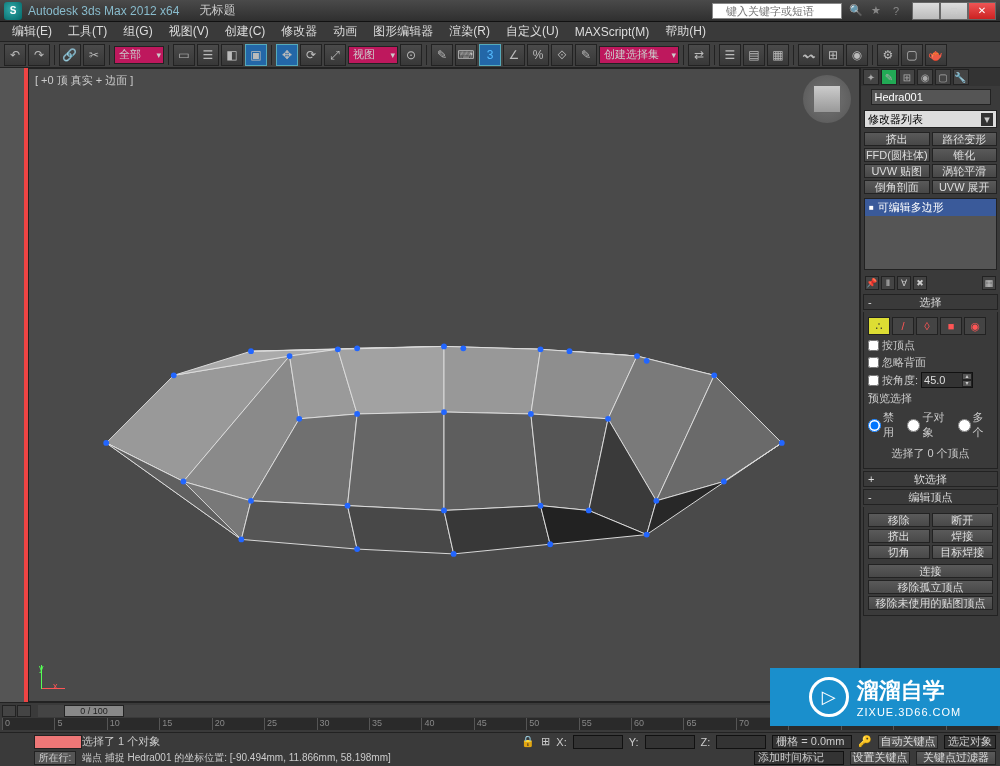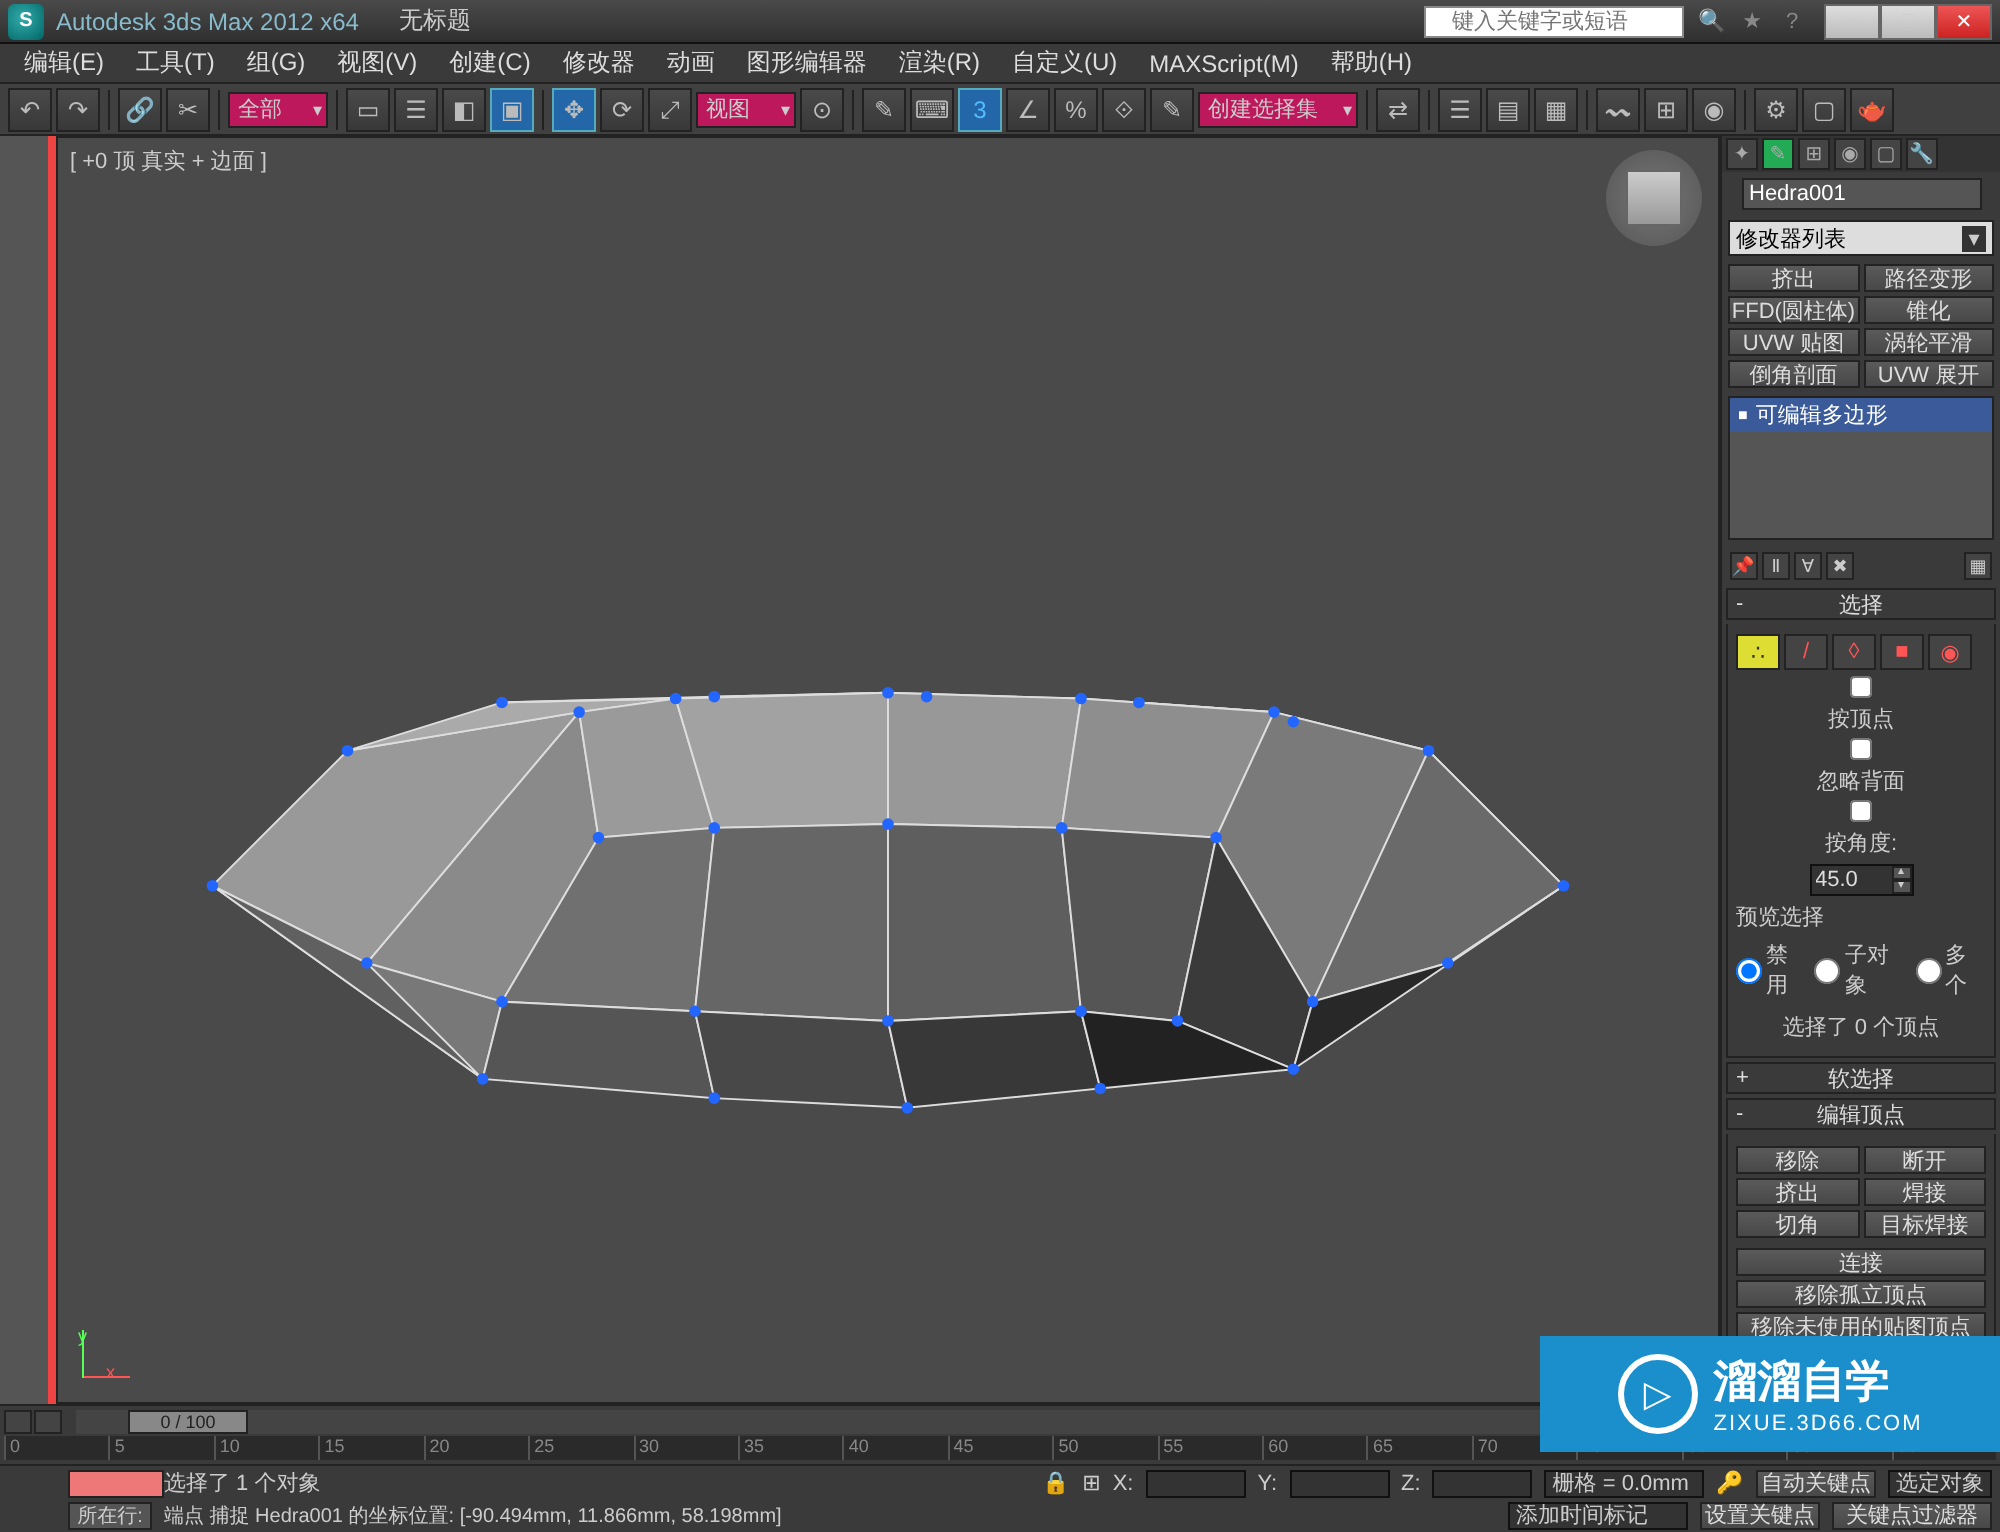--- a/index.html
+++ b/index.html
@@ -65,21 +65,21 @@
 .rp-ic-right { margin-left:auto; background:#2a5a9a;}
 
 .rollout-head { height: 16px; background: #3a3a3a; border:1px solid #222; display:flex;align-items:center;justify-content:center;font-size:11px;color:#ddd;margin:2px 2px;position:relative;}
 .rollout-head::before { content:'-'; position:absolute; left:4px;}
 .rollout-head.plus::before { content:'+';}
 .rollout { padding: 3px 4px; border-left:1px solid #222;border-right:1px solid #222;border-bottom:1px solid #222;margin:0 2px 2px;}
 .subobj-row{display:flex;gap:2px;padding:2px 0;}
 .subobj-row .so{width:22px;height:18px;border:1px solid #222;display:flex;align-items:center;justify-content:center;font-size:11px;background:#444;}
 .subobj-row .so.active{background:#dd3;color:#333;}
 .so.red{color:#f55;}
-.cb-row { display:flex;align-items:center;gap:3px;padding:1px 0;font-size:11px;flex-direction:column;}
+.cb-row { display:flex;align-items:center;gap:3px;padding:1px 0;font-size:11px;}
 .cb-row input[type=checkbox]{width:11px;height:11px;}
 .spin-row{display:flex;align-items:center;gap:3px;}
 .spinner{display:flex;align-items:center;background:#333;border:1px solid #111;height:16px;}
 .spinner input{width:40px;background:transparent;border:none;color:#ddd;font-size:11px;padding:0 2px;}
 .spinner .ar{width:10px;display:flex;flex-direction:column;}
 .spinner .ar span{height:7px;background:#555;border:1px solid #222;font-size:6px;text-align:center;line-height:5px;}
 .btn2row{display:grid;grid-template-columns:1fr 1fr;gap:2px;padding:3px 0;}
 .radio-row{display:flex;gap:4px;font-size:11px;align-items:center;padding:2px 0;}
 .radio-row .r{display:flex;align-items:center;gap:2px;}
 

